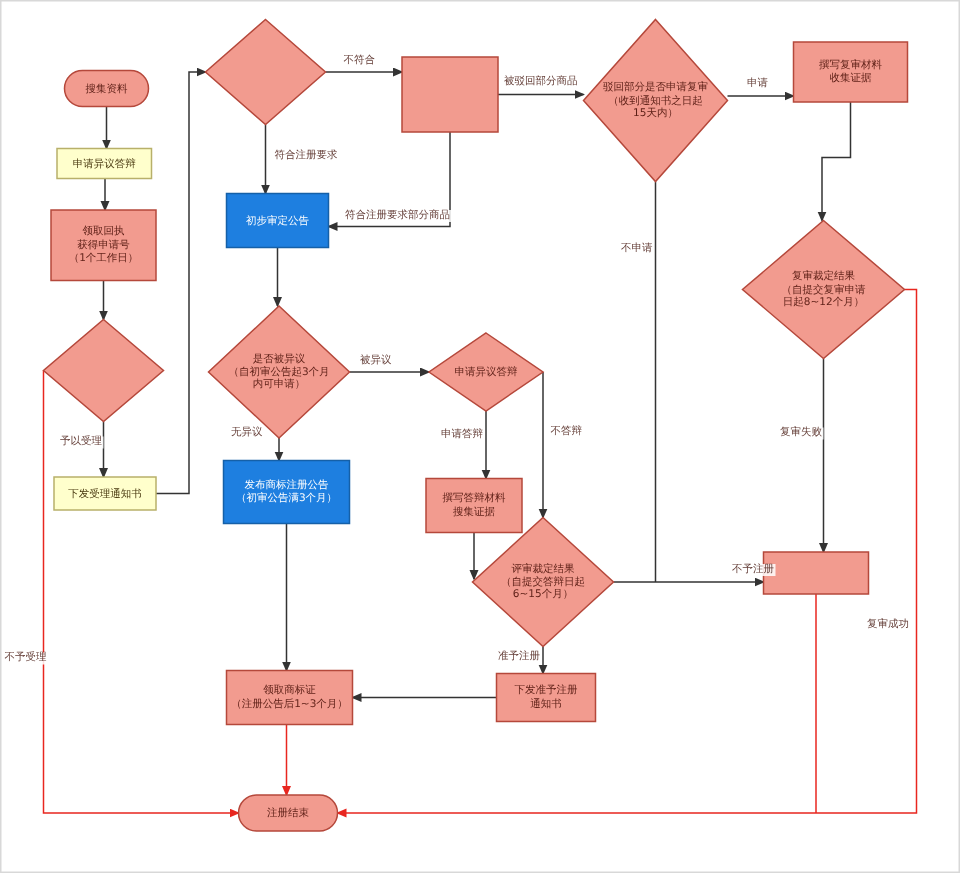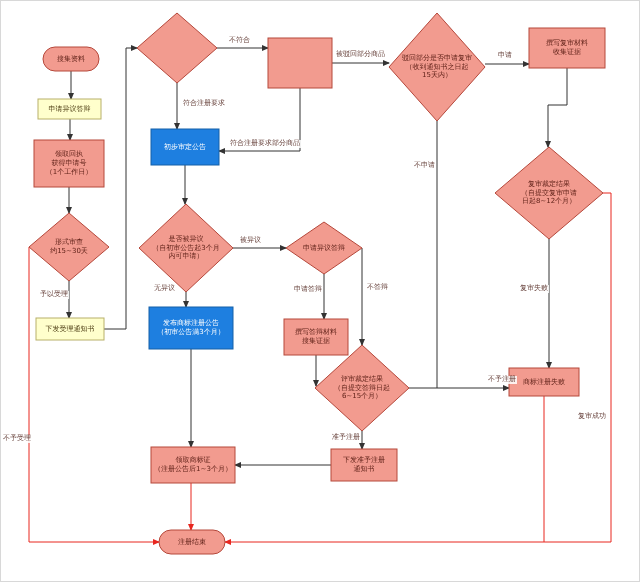--- a/index.html
+++ b/index.html
@@ -107,22 +107,20 @@
       <div class="edge-label" style="left: 292px; top: 285px; color: rgb(102, 64, 58);">申请答辩</div>
       <div class="edge-label" style="left: 365px; top: 283px; color: rgb(102, 64, 58);">不答辩</div>
       <div class="edge-label" style="left: 330px; top: 433px; color: rgb(102, 64, 58);">准予注册</div>
       <div class="edge-label" style="left: 1px; top: 434px; color: rgb(102, 64, 58);">不予受理</div>
       <div class="edge-label" style="left: 576px; top: 412px; color: rgb(102, 64, 58);">复审成功</div>
       <div class="node-label" style="left: 42px; top: 46px; width: 56px; height: 24px; color: rgb(93, 31, 22);">搜集资料</div>
       <div class="node-label" style="left: 37px; top: 98px; width: 63px; height: 20px; color: rgb(74, 58, 16);">申请异议答辩</div>
       <div class="node-label" style="left: 33px; top: 139px; width: 70px; height: 47px; color: rgb(93, 31, 22);">领取回执
 获得申请号
 （1个工作日）</div>
-      <div class="node-label" style="left: 28px; top: 212px; width: 80px; height: 68px; color: rgb(93, 31, 22);">形式审查
-约15~30天</div>
       <div class="node-label" style="left: 35px; top: 317px; width: 68px; height: 22px; color: rgb(74, 58, 16);">下发受理通知书</div>
       <div class="node-label" style="left: 388px; top: 12px; width: 96px; height: 108px; color: rgb(93, 31, 22);">驳回部分是否申请复审
 （收到通知书之日起
 15天内）</div>
       <div class="node-label" style="left: 528px; top: 27px; width: 76px; height: 40px; color: rgb(93, 31, 22); text-align: center;">撰写复审材料
 收集证据</div>
       <div class="node-label" style="left: 494px; top: 146px; width: 108px; height: 92px; color: rgb(93, 31, 22);">复审裁定结果
 （自提交复审申请
 日起8~12个月）</div>
       <div class="node-label" style="left: 150px; top: 128px; width: 68px; height: 36px; color: rgb(255, 255, 255);">初步审定公告</div>
@@ -130,20 +128,19 @@
 （自初审公告起3个月
 内可申请）</div>
       <div class="node-label" style="left: 285px; top: 221px; width: 76px; height: 52px; color: rgb(93, 31, 22);">申请异议答辩</div>
       <div class="node-label" style="left: 148px; top: 306px; width: 84px; height: 42px; color: rgb(255, 255, 255);">发布商标注册公告
 （初审公告满3个月）</div>
       <div class="node-label" style="left: 283px; top: 318px; width: 64px; height: 36px; color: rgb(93, 31, 22); border-radius: 17px;">撰写答辩材料
 搜集证据</div>
       <div class="node-label" style="left: 314px; top: 344px; width: 94px; height: 86px; color: rgb(93, 31, 22);">评审裁定结果
 （自提交答辩日起
 6~15个月）</div>
-      <div class="node-label" style="left: 508px; top: 367px; width: 70px; height: 28px; color: rgb(93, 31, 22);">商标注册失败</div>
       <div class="node-label" style="left: 330px; top: 448px; width: 66px; height: 32px; color: rgb(93, 31, 22);">下发准予注册
 通知书</div>
       <div class="node-label" style="left: 150px; top: 446px; width: 84px; height: 36px; color: rgb(93, 31, 22);">领取商标证
 （注册公告后1~3个月）</div>
       <div class="node-label" style="left: 158px; top: 529px; width: 66px; height: 24px; color: rgb(93, 31, 22);">注册结束</div>
     </div>
 </div>
 
 </body></html>

